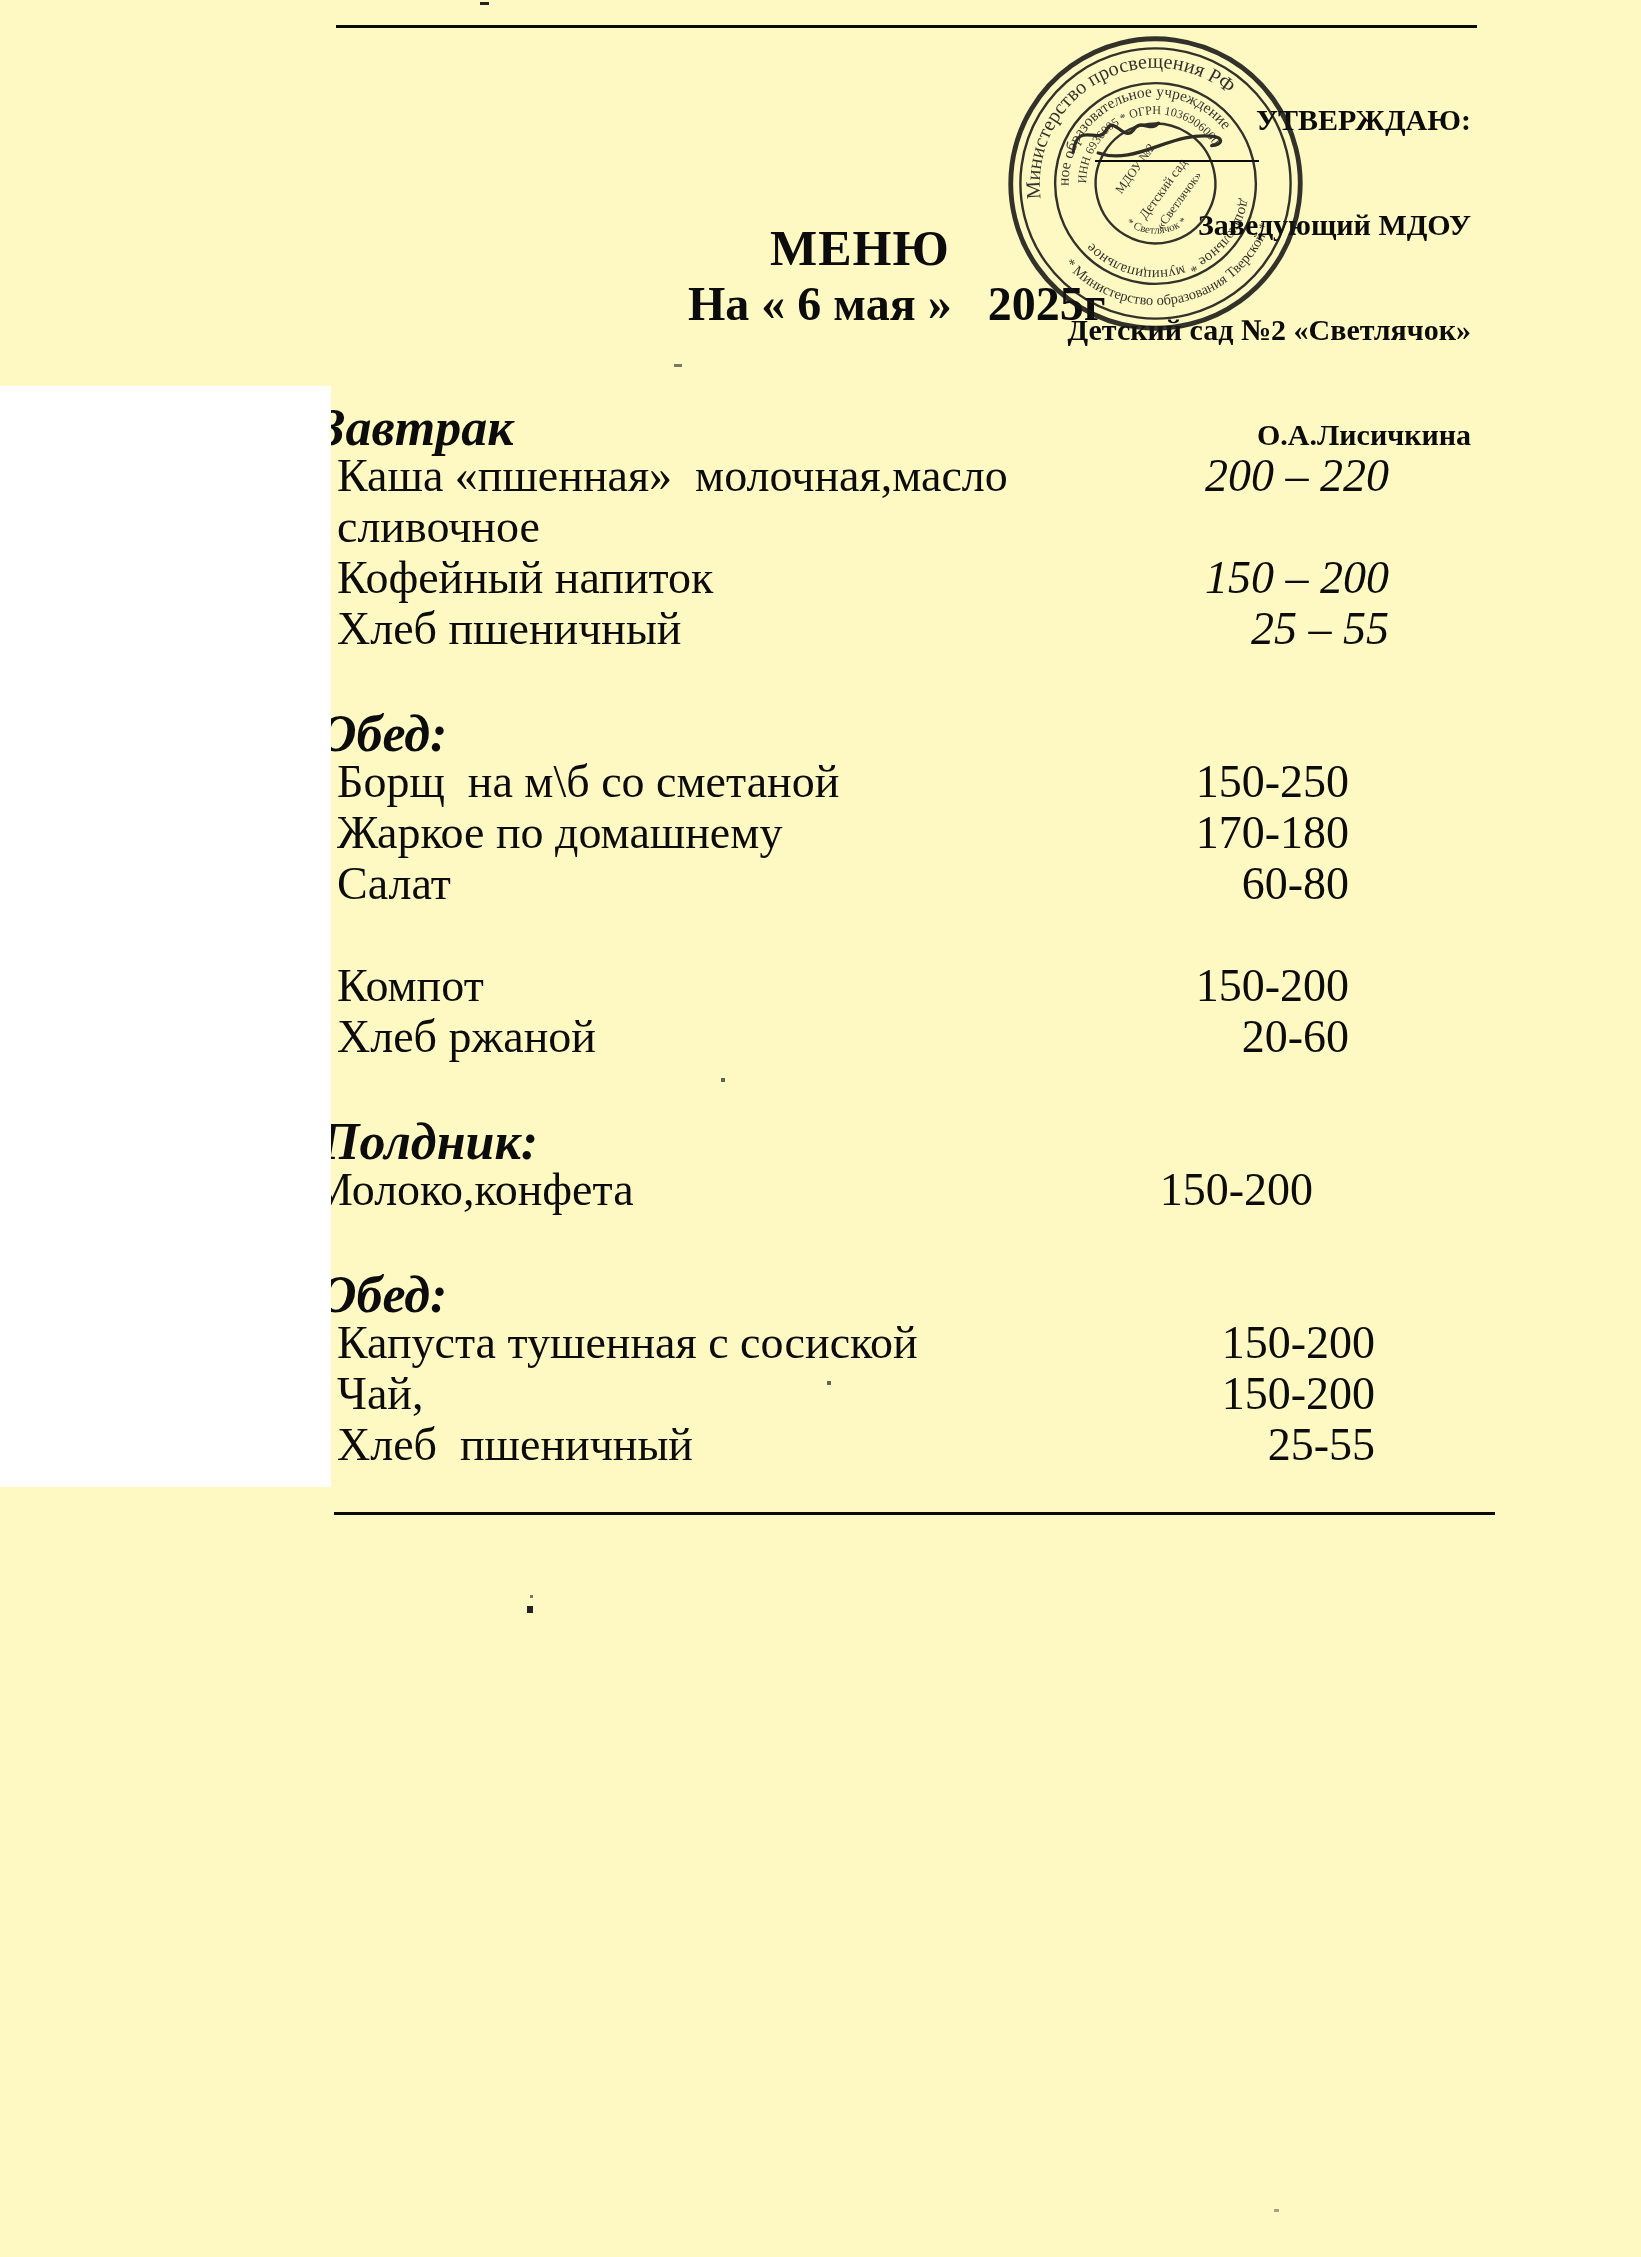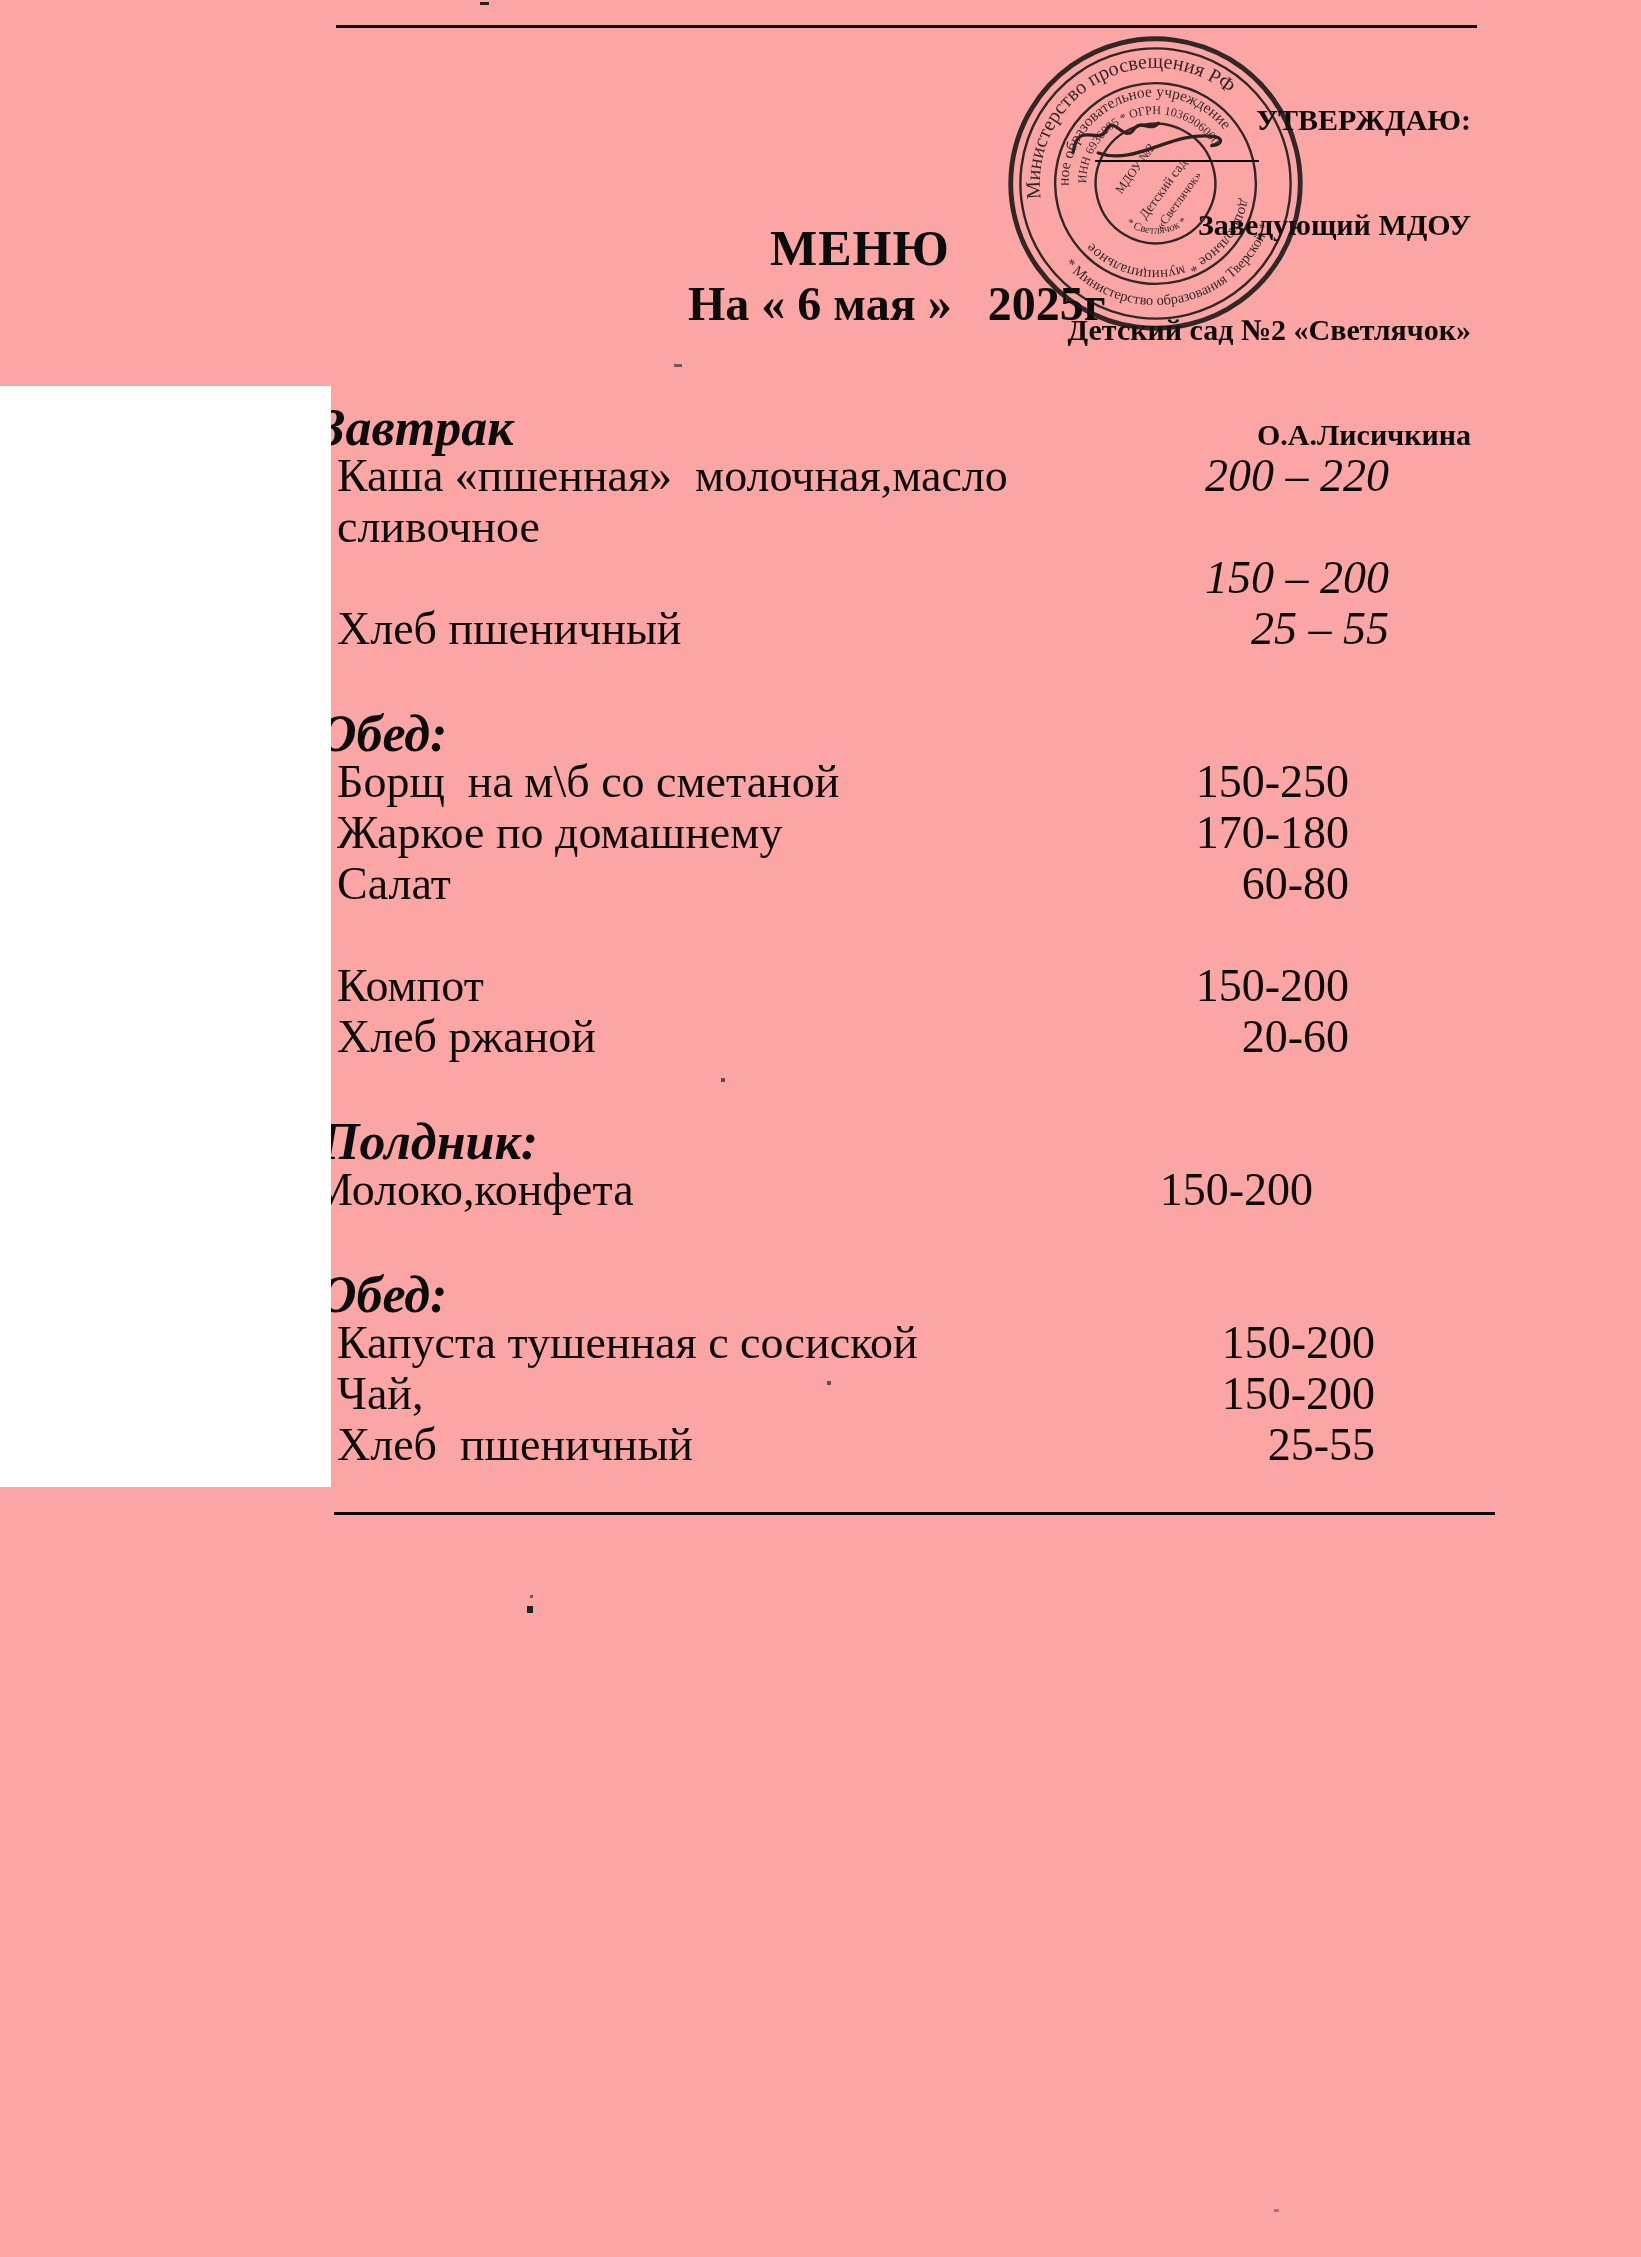--- a/index.html
+++ b/index.html
@@ -1,17 +1,17 @@
 <!DOCTYPE html>
 <html><head>
 <meta charset="utf-8">
 <style>
   html,body { margin:0; padding:0; background:#ffffff; }
   .paper {
-    position:relative; width:1641px; height:2257px; background:#fca5a5;
+    position:relative; width:1641px; height:2257px; background:#fef9c3;
     font-family:"Liberation Serif","DejaVu Serif",serif; color:#0c0c0c;
     overflow:hidden;
   }
   .rule { position:absolute; background:#0a0a0a; }
   .rule.top    { left:336px; top:25px;  width:1141px; height:2.9px; }
   .rule.bottom { left:334px; top:1512px; width:1161px; height:2.9px; }
 
   .approval {
     position:absolute; left:966px; top:32px; width:505px;
     text-align:right; font-weight:bold; font-size:30px; line-height:35px;
@@ -73,20 +73,21 @@
       </div>
       <div class="row item sec0 item0">
         <span class="name">Каша «пшенная»  молочная,масло</span>
         <span class="amount">200 – 220</span>
       </div>
       <div class="row item sec0 item1">
         <span class="name">сливочное</span>
         <span class="amount"></span>
       </div>
       <div class="row item sec0 item2">
+        <span class="name">Кофейный напиток</span>
         <span class="amount">150 – 200</span>
       </div>
       <div class="row item sec0 item3">
         <span class="name">Хлеб пшеничный</span>
         <span class="amount">25 – 55</span>
       </div>
       <div class="row blank"></div>
       <div class="row heading sec1">
         <span class="htext">Обед:</span>
       </div>

